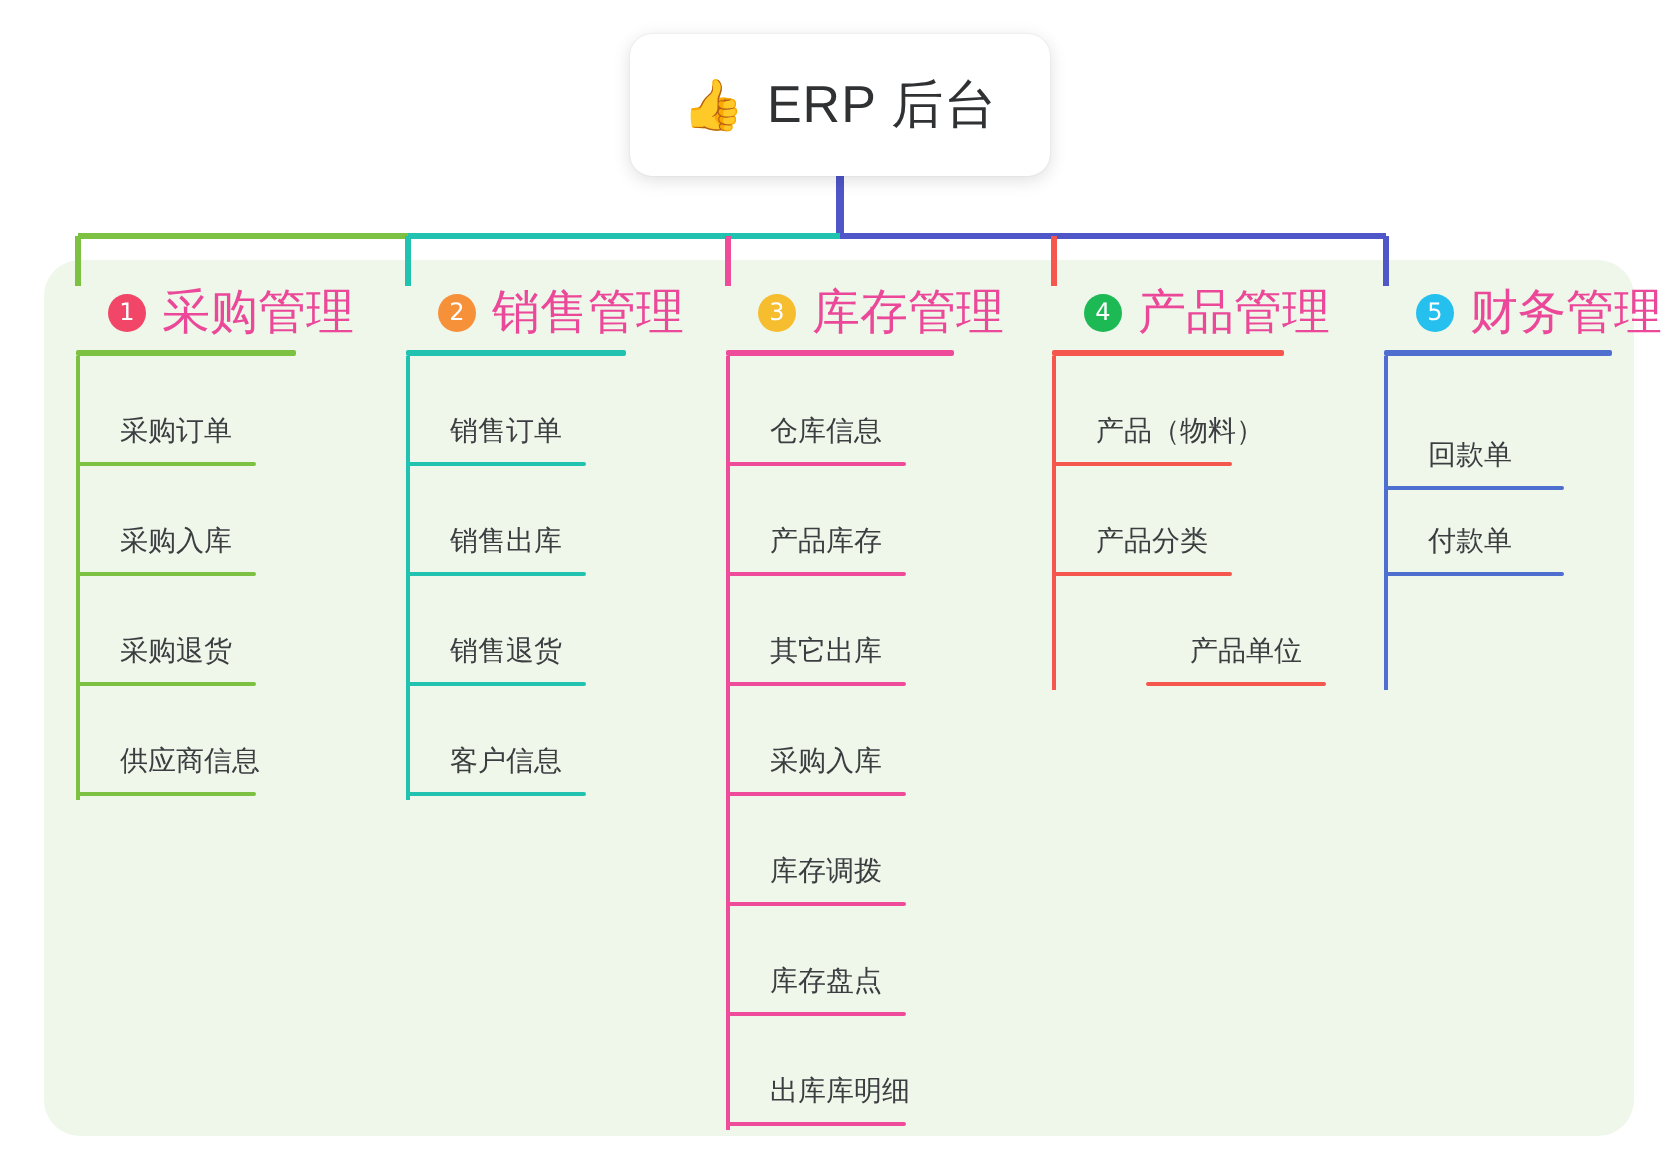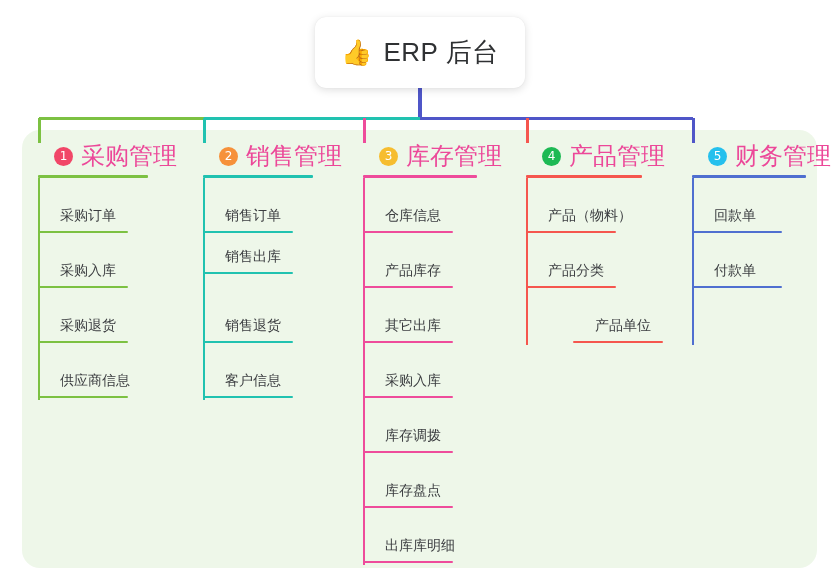--- a/index.html
+++ b/index.html
@@ -208,21 +208,21 @@
           <span class="badge" style="background: rgb(246, 145, 58);">2</span>
           <span class="col-title">销售管理</span>
         </div>
         <div class="header-rule" style="width: 110px; background: rgb(33, 194, 176);"></div>
         <div class="leaf-area" style="height: 259px;">
           <div class="spine" style="background: rgb(33, 194, 176); height: 222px;"></div>
           <div class="leaf" style="top: 0px; width: 90px; font-family: Liberation Mono, monospace;">
             <span class="leaf-label">销售订单</span>
             <div class="leaf-rule" style="width: 90px; background: rgb(33, 194, 176);"></div>
           </div>
-          <div class="leaf" style="top: 41px; width: 90px;">
+          <div class="leaf" style="top: 55px; width: 90px;">
             <span class="leaf-label">销售出库</span>
             <div class="leaf-rule" style="width: 90px; background: rgb(33, 194, 176);"></div>
           </div>
           <div class="leaf" style="top: 110px; width: 90px;">
             <span class="leaf-label">销售退货</span>
             <div class="leaf-rule" style="width: 90px; background: rgb(33, 194, 176);"></div>
           </div>
           <div class="leaf" style="top: 165px; width: 90px;">
             <span class="leaf-label">客户信息</span>
             <div class="leaf-rule" style="width: 90px; background: rgb(33, 194, 176);"></div>
@@ -290,21 +290,21 @@
         </div>
       </div>
       <div class="column" style="left: 692px; width: 114px;">
         <div class="col-header">
           <span class="badge" style="background: rgb(37, 192, 237);">5</span>
           <span class="col-title">财务管理</span>
         </div>
         <div class="header-rule" style="width: 114px; background: rgb(79, 111, 208);"></div>
         <div class="leaf-area" style="height: 204px;">
           <div class="spine" style="background: rgb(79, 111, 208); height: 167px;"></div>
-          <div class="leaf" style="top: 0px; width: 90px;">
+          <div class="leaf" style="top: 12px; width: 90px;">
             <span class="leaf-label">回款单</span>
             <div class="leaf-rule" style="width: 90px; background: rgb(79, 111, 208);"></div>
           </div>
           <div class="leaf" style="top: 55px; width: 90px;">
             <span class="leaf-label">付款单</span>
             <div class="leaf-rule" style="width: 90px; background: rgb(79, 111, 208);"></div>
           </div>
         </div>
       </div>
     </div>

